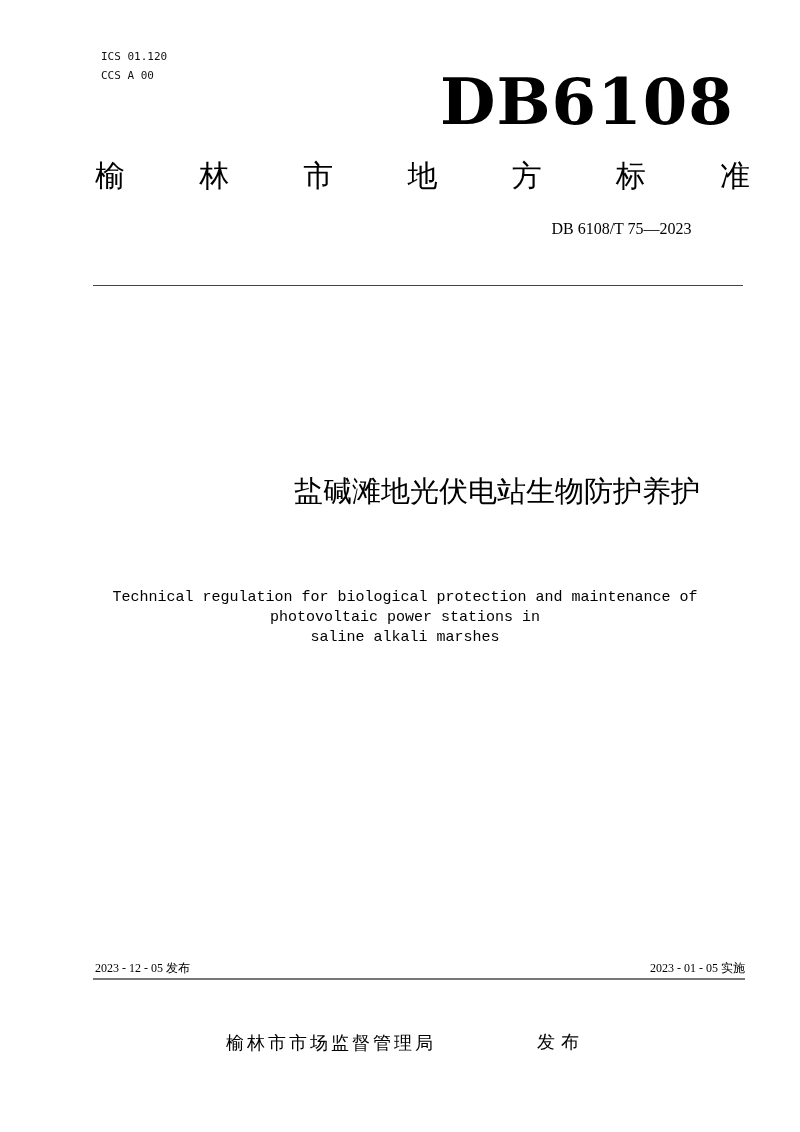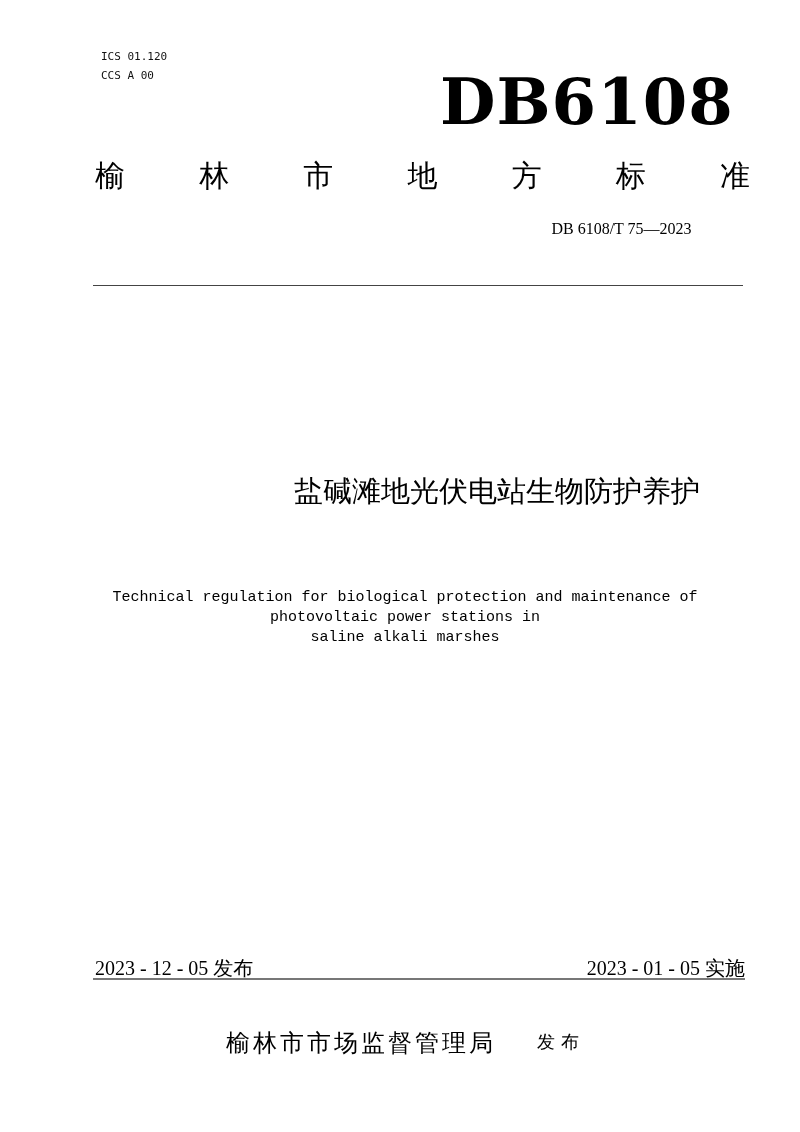--- a/index.html
+++ b/index.html
@@ -5,23 +5,23 @@
   html, body { margin: 0; padding: 0; background: #ffffff; }
   body { width: 800px; height: 1132px; position: relative; overflow: hidden; color: #000; }
   .abs { position: absolute; }
   .ics { left: 93px; top: 47px; font-family: "DejaVu Sans Mono", monospace; font-size: 11px; line-height: 19px; color: #111; margin-left: 8px; }
   .db-logo { left: 440px; top: 62px; width: 290px; font-family: "DejaVu Serif", serif; font-weight: bold; font-size: 64px; letter-spacing: 1px; line-height: 80px; }
   .local-std { left: 95px; top: 156px; width: 655px; display: flex; justify-content: space-between; font-family: "DejaVu Sans", sans-serif; font-size: 30px; line-height: 40px; }
   .std-no { left: 520px; top: 219px; width: 203px; text-align: center; font-family: "Liberation Serif", serif; font-size: 16px; line-height: 20px; }
   .rule-top { left: 93px; top: 285px; width: 650px; height: 1px; background: #444; }
   .title-cn { left: 100px; top: 470px; width: 600px; text-align: right; font-family: "DejaVu Sans", sans-serif; font-size: 29px; line-height: 42px; }
   .title-en { left: 80px; top: 588px; width: 650px; text-align: center; font-family: Liberation Mono, monospace; font-size: 15px; line-height: 20px; }
-  .dates { left: 95px; top: 958px; width: 650px; display: flex; justify-content: space-between; font-family: "Liberation Serif", serif; font-size: 20px; line-height: 20px; }
+  .dates { left: 95px; top: 958px; width: 650px; display: flex; justify-content: space-between; font-family: "Liberation Serif", serif; font-size: 12px; line-height: 20px; }
   .rule-bottom { left: 93px; top: 978px; width: 652px; height: 2px; background: #777; }
-  .issuer { left: 226px; top: 1030px; font-family: "DejaVu Sans", sans-serif; font-size: 24px; line-height: 26px; letter-spacing: 3px; }
+  .issuer { left: 226px; top: 1030px; font-family: "DejaVu Sans", sans-serif; font-size: 18px; line-height: 26px; letter-spacing: 3px; }
   .issued { left: 537px; top: 1030px; font-family: Liberation Mono, monospace; font-size: 18px; line-height: 26px; letter-spacing: 6px; }
 </style>
 </head>
 <body>
 
 <div class="abs ics">
   <div>ICS 01.120</div>
   <div>CCS A 00</div>
 </div>
 

